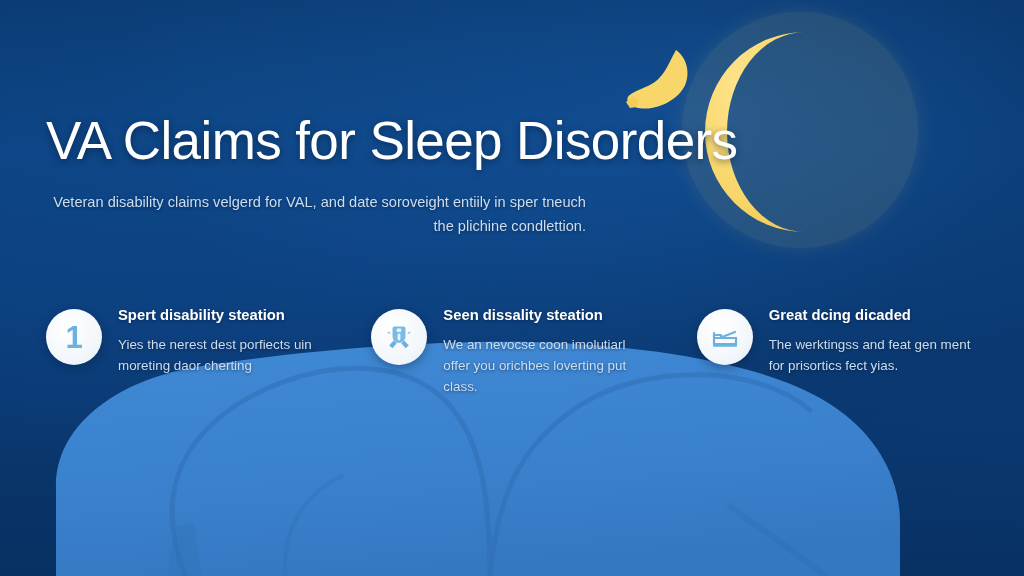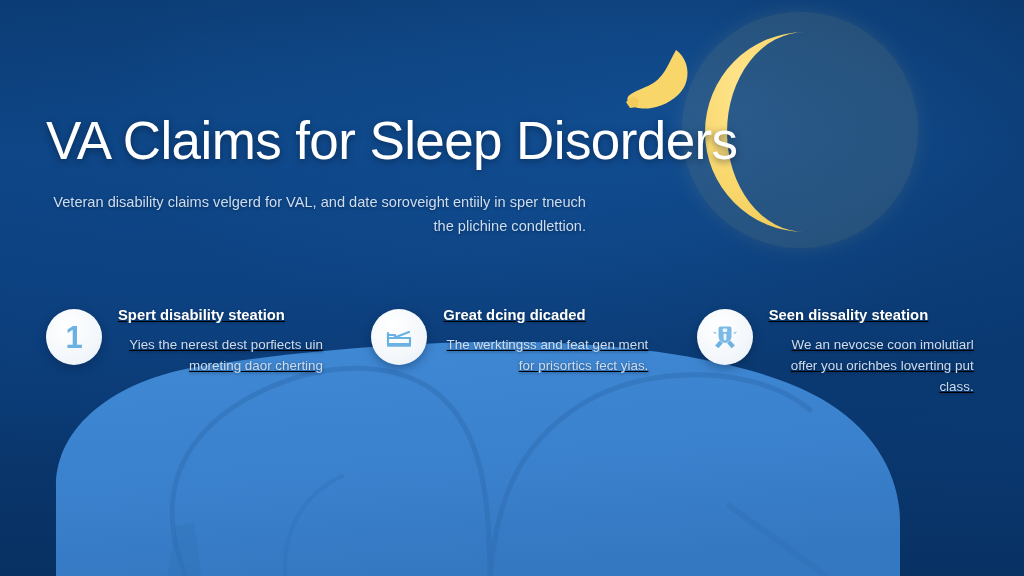--- a/index.html
+++ b/index.html
@@ -106,38 +106,37 @@
     align-items: center;
     justify-content: center;
     color: #6bb2e2;
   }
   .badge-number {
     font-size: 31px;
     font-weight: bold;
     color: #6bb2e2;
     line-height: 1;
   }
-  .feature-text { padding-top: 2px; min-width: 0; text-decoration: underline; }
+  .feature-text { padding-top: 2px; min-width: 0; }
   .feature-heading {
     margin: 0 0 9px 0;
     font-size: 14.8px;
     font-weight: bold;
     color: #ffffff;
     line-height: 1.2;
     text-shadow: 0 1px 3px rgba(3,22,48,0.5);
     white-space: nowrap;
   }
   .feature-body {
     margin: 0;
     font-size: 13.4px;
     line-height: 1.58;
     color: #cddcee;
     text-shadow: 0 1px 3px rgba(3,22,48,0.5);
     max-width: 205px;
-    text-align: right;
   }
 </style>
 </head>
 <body>
 
 <div class="poster">
 
   <div class="bg-vignette"></div>
 
   <div class="moon-layer">
@@ -219,53 +218,53 @@
       </div>
       <div class="feature-text">
         <p class="feature-heading">Spert disability steation</p>
         <p class="feature-body">Yies the nerest dest porfiects uin moreting daor cherting</p>
       </div>
     </div>
 
     <div class="feature">
       <div class="feature-badge">
         <svg width="32" height="32" viewBox="0 0 32 32" aria-hidden="true">
-          <g fill="none" stroke="#6bb2e2" stroke-width="2.2" stroke-linecap="round" stroke-linejoin="round">
-            <path d="M5 12 L5 23"></path>
-            <path d="M5 23 L27 23"></path>
-            <path d="M27 23 L27 17"></path>
-            <path d="M5 17 L27 17"></path>
-            <path d="M5 14 L12 14 L12 17"></path>
-            <path d="M13 16 L26 11"></path>
-          </g>
-          <rect x="4" y="23.2" width="24" height="2.6" rx="1.1" fill="#6bb2e2"></rect>
-        </svg>
-      </div>
-      <div class="feature-text">
-        <p class="feature-heading">Great dcing dicaded</p>
-        <p class="feature-body">The werktingss and feat gen ment for prisortics fect yias.</p>
-      </div>
-    </div>
-
-    <div class="feature">
-      <div class="feature-badge">
-        <svg width="32" height="32" viewBox="0 0 32 32" aria-hidden="true">
           <g fill="#6bb2e2">
             <path d="M11.5 5.5 h9 a2 2 0 0 1 2 2 v8 a6.5 6.5 0 0 1 -13 0 v-8 a2 2 0 0 1 2 -2 z" opacity="0.9"></path>
             <rect x="13.6" y="7.6" width="4.6" height="3.4" rx="1" fill="#eaf4fb"></rect>
             <rect x="14.6" y="12.4" width="2.8" height="7" rx="1.4" fill="#eaf4fb"></rect>
             <path d="M10.6 19.4 L6.2 24.4 l3.2 2.8 l4.4 -5 z"></path>
             <path d="M21.4 19.4 L25.8 24.4 l-3.2 2.8 l-4.4 -5 z"></path>
           </g>
           <g stroke="#6bb2e2" stroke-width="1.6" stroke-linecap="round" opacity="0.65">
             <path d="M6.6 12.2 L5.2 11.4"></path>
             <path d="M25.4 12.2 L26.8 11.4"></path>
           </g>
         </svg>
       </div>
       <div class="feature-text">
         <p class="feature-heading">Seen dissality steation</p>
         <p class="feature-body">We an nevocse coon imolutiarl offer you orichbes loverting put class.</p>
       </div>
     </div>
 
+    <div class="feature">
+      <div class="feature-badge">
+        <svg width="32" height="32" viewBox="0 0 32 32" aria-hidden="true">
+          <g fill="none" stroke="#6bb2e2" stroke-width="2.2" stroke-linecap="round" stroke-linejoin="round">
+            <path d="M5 12 L5 23"></path>
+            <path d="M5 23 L27 23"></path>
+            <path d="M27 23 L27 17"></path>
+            <path d="M5 17 L27 17"></path>
+            <path d="M5 14 L12 14 L12 17"></path>
+            <path d="M13 16 L26 11"></path>
+          </g>
+          <rect x="4" y="23.2" width="24" height="2.6" rx="1.1" fill="#6bb2e2"></rect>
+        </svg>
+      </div>
+      <div class="feature-text">
+        <p class="feature-heading">Great dcing dicaded</p>
+        <p class="feature-body">The werktingss and feat gen ment for prisortics fect yias.</p>
+      </div>
+    </div>
+
   </div>
 </div>
 
 </body></html>

